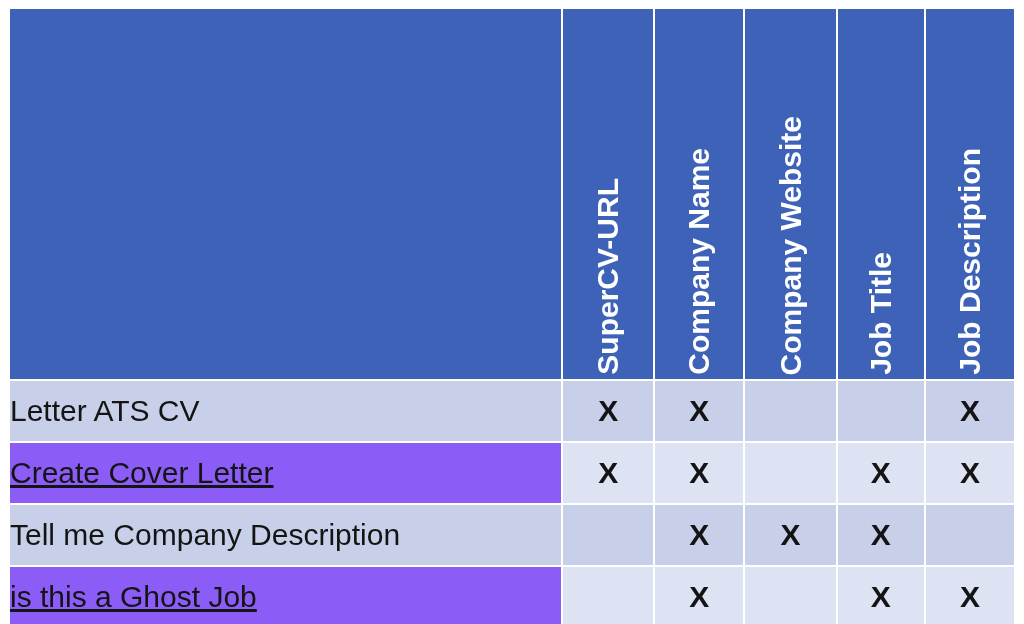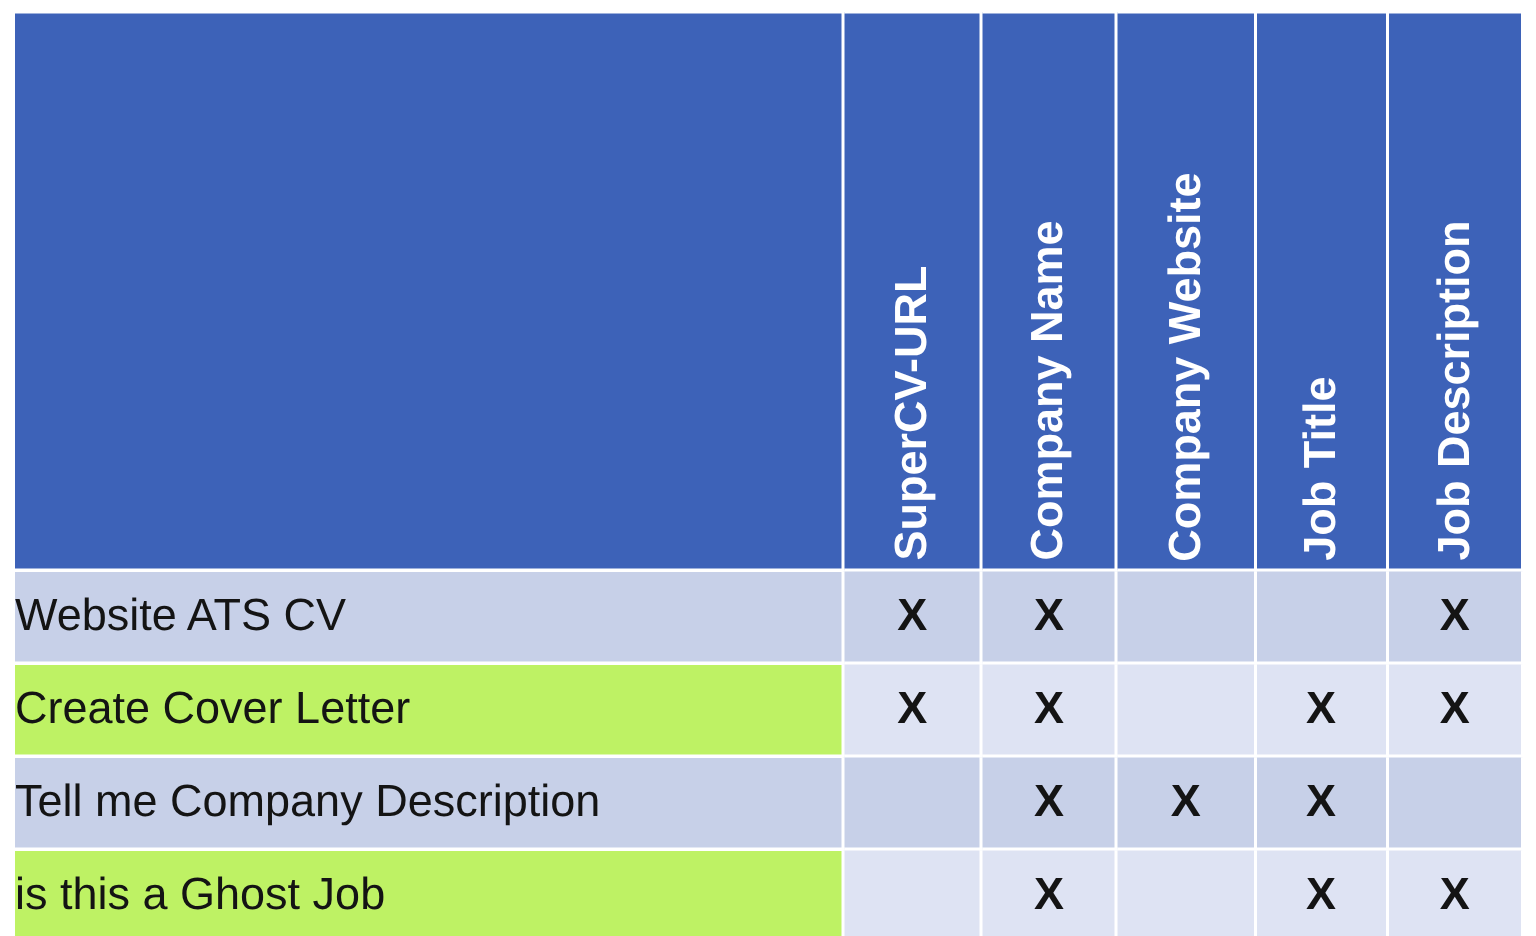--- a/index.html
+++ b/index.html
@@ -72,21 +72,21 @@
     text-align: center;
     font-size: 30px;
     font-weight: bold;
     color: #141414;
     height: 60px;
     line-height: 60px;
   }
 
   .band-a .row-label { background: #c7d0e8; }
   .band-a .cell { background: #c7d0e8; }
-  .band-b .row-label { background: #bef264; }
+  .band-b .row-label { background: #8b5cf6; text-decoration: underline; }
   .band-b .cell { background: #dee3f3; }
 
   
   col.c0 { width: 552px; }
   col.c1 { width: 92px; }
   col.c2 { width: 90px; }
   col.c3 { width: 92px; }
   col.c4 { width: 88px; }
   col.c5 { width: 90px; }
 </style>
@@ -118,21 +118,21 @@
         <th>
           <span class="vlabel">Job Title</span>
         </th>
         <th>
           <span class="vlabel">Job Description</span>
         </th>
       </tr>
     </thead>
     <tbody>
       <tr class="band-a">
-        <td class="row-label">Website ATS CV</td>
+        <td class="row-label">Letter ATS CV</td>
         <td class="cell">X</td>
         <td class="cell">X</td>
         <td class="cell"></td>
         <td class="cell"></td>
         <td class="cell">X</td>
       </tr>
       <tr class="band-b">
         <td class="row-label">Create Cover Letter</td>
         <td class="cell">X</td>
         <td class="cell">X</td>

